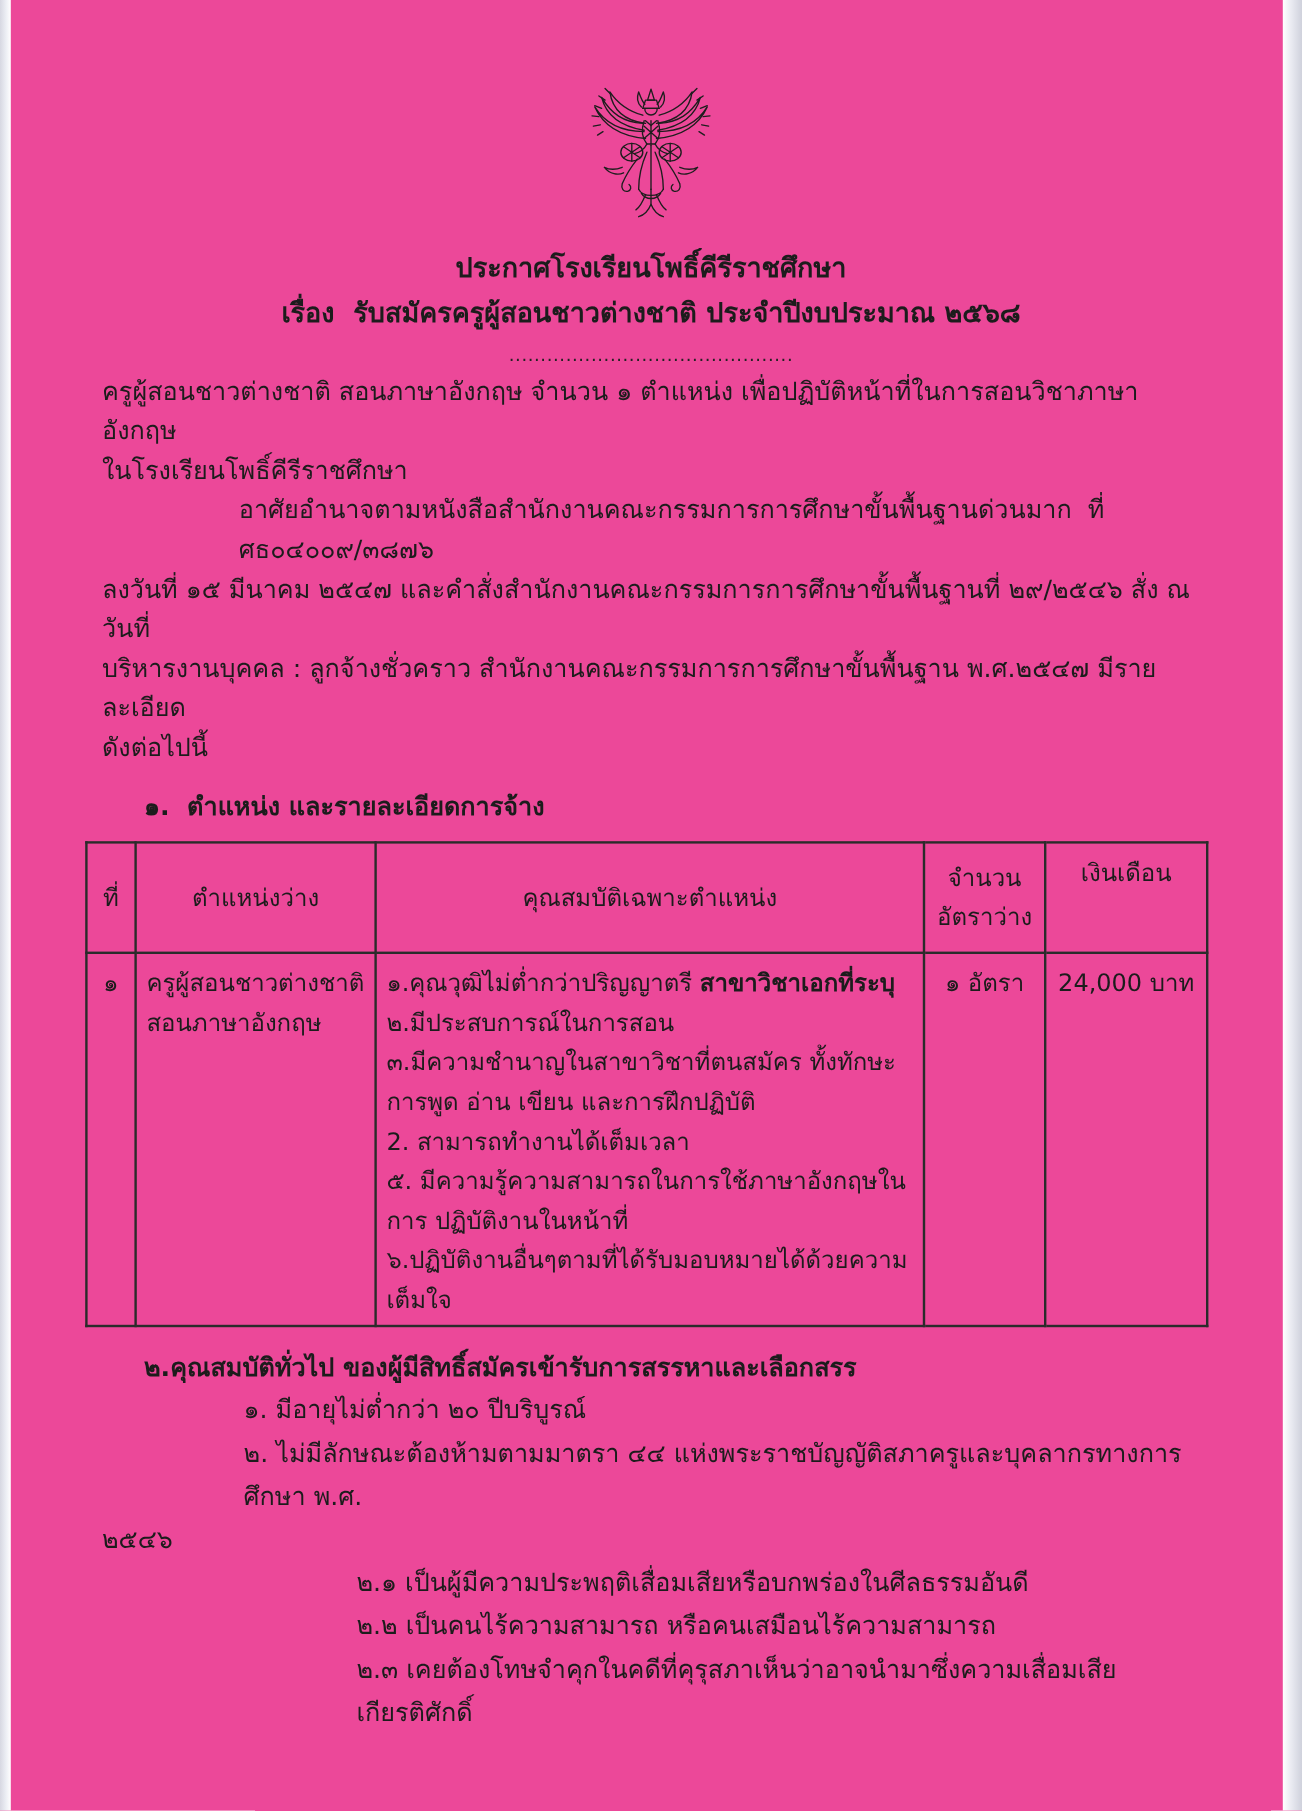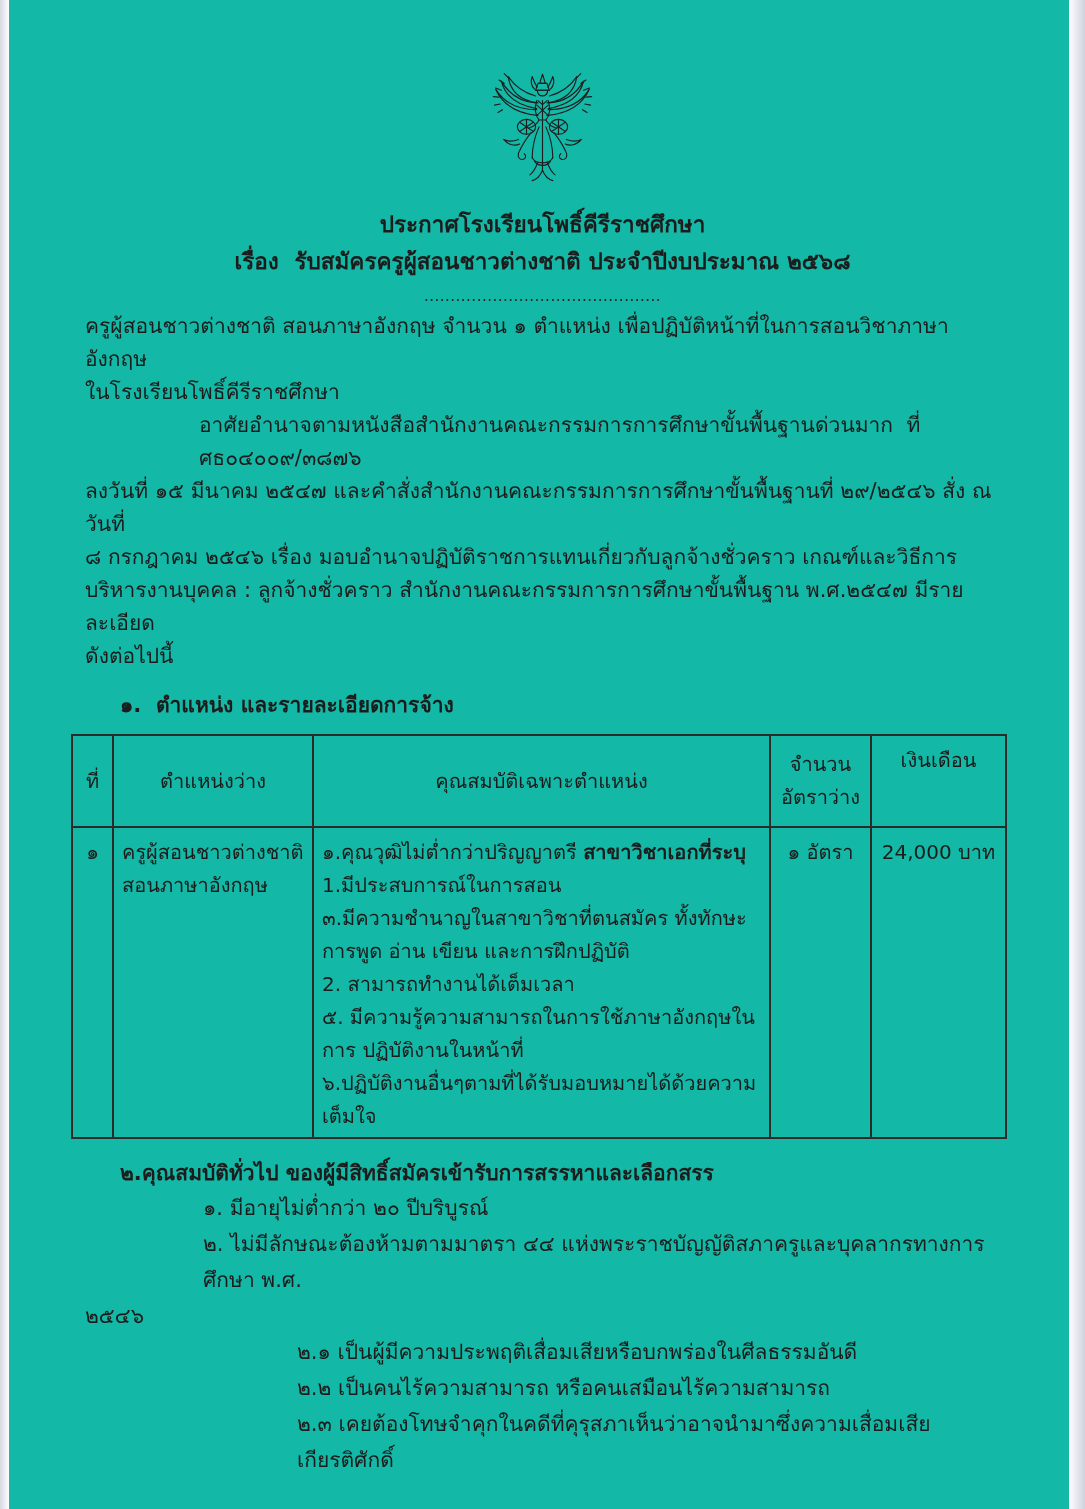--- a/index.html
+++ b/index.html
@@ -1,16 +1,16 @@
 <!DOCTYPE html>
 <html><head>
 <meta charset="utf-8">
 <style>
   html,body{margin:0;padding:0;background:#fff;}
-  #page{position:relative;width:1085px;height:1509px;background:#14b8a6;overflow:hidden;
+  #page{position:relative;width:1085px;height:1509px;background:#ec4899;overflow:hidden;
         font-family:"DejaVu Sans","Liberation Sans",sans-serif;color:#1c1c1c;}
   .edge-left{position:absolute;left:0;top:0;width:9px;height:100%;
              background:linear-gradient(90deg,#d7d8e2 0%,#eceef4 55%,#ffffff 100%);}
   .edge-right{position:absolute;right:0;top:0;width:16px;height:100%;
              background:linear-gradient(270deg,#cfd1dc 0%,#e9eaf1 55%,#ffffff 100%);}
   .emblem-wrap{position:absolute;top:72px;left:0;width:100%;text-align:center;}
   .titles{position:absolute;top:206px;left:0;width:100%;text-align:center;}
   .title-line{font-size:22.5px;font-weight:700;line-height:37px;white-space:pre-wrap;}
   .dots{font-size:15px;letter-spacing:.5px;line-height:20px;margin-top:6px;color:#222;}
   .content{position:absolute;left:85px;top:310px;width:918px;font-size:21px;line-height:33px;}
@@ -103,21 +103,20 @@
   <div class="content">
 
     <div>
       <div class="ln">ครูผู้สอนชาวต่างชาติ สอนภาษาอังกฤษ จำนวน ๑ ตำแหน่ง เพื่อปฏิบัติหน้าที่ในการสอนวิชาภาษาอังกฤษ</div>
       <div class="ln">ในโรงเรียนโพธิ์คีรีราชศึกษา</div>
     </div>
 
     <div>
       <div class="ln ind-first">อาศัยอำนาจตามหนังสือสำนักงานคณะกรรมการการศึกษาขั้นพื้นฐานด่วนมาก  ที่ ศธ๐๔๐๐๙/๓๘๗๖</div>
       <div class="ln">ลงวันที่ ๑๕ มีนาคม ๒๕๔๗ และคำสั่งสำนักงานคณะกรรมการการศึกษาขั้นพื้นฐานที่ ๒๙/๒๕๔๖ สั่ง ณ วันที่</div>
-      <div class="ln">๘ กรกฎาคม ๒๕๔๖ เรื่อง มอบอำนาจปฏิบัติราชการแทนเกี่ยวกับลูกจ้างชั่วคราว เกณฑ์และวิธีการ</div>
       <div class="ln">บริหารงานบุคคล : ลูกจ้างชั่วคราว สำนักงานคณะกรรมการการศึกษาขั้นพื้นฐาน พ.ศ.๒๕๔๗ มีรายละเอียด</div>
       <div class="ln">ดังต่อไปนี้</div>
     </div>
 
     <div class="h-sec h1">๑.  ตำแหน่ง และรายละเอียดการจ้าง</div>
 
     <table class="jobs">
       <colgroup>
         <col style="width:41px">
           <col style="width:200px">
@@ -134,21 +133,21 @@
         <th class="hdr top5">เงินเดือน</th>
       </tr>
       <tr>
         <td class="body-cell c-center">๑</td>
         <td class="body-cell">
           <div class="qual-line">ครูผู้สอนชาวต่างชาติ</div>
           <div class="qual-line">สอนภาษาอังกฤษ</div>
         </td>
         <td class="body-cell">
           <div class="qual-line"><span>๑.คุณวุฒิไม่ต่ำกว่าปริญญาตรี </span><strong>สาขาวิชาเอกที่ระบุ</strong></div>
-          <div class="qual-line">1.มีประสบการณ์ในการสอน</div>
+          <div class="qual-line">๒.มีประสบการณ์ในการสอน</div>
           <div class="qual-line">๓.มีความชำนาญในสาขาวิชาที่ตนสมัคร ทั้งทักษะ การพูด อ่าน เขียน และการฝึกปฏิบัติ</div>
           <div class="qual-line">2. สามารถทำงานได้เต็มเวลา</div>
           <div class="qual-line">๕. มีความรู้ความสามารถในการใช้ภาษาอังกฤษในการ ปฏิบัติงานในหน้าที่</div>
           <div class="qual-line">๖.ปฏิบัติงานอื่นๆตามที่ได้รับมอบหมายได้ด้วยความเต็มใจ</div>
         </td>
         <td class="body-cell c-center">๑ อัตรา</td>
         <td class="body-cell c-center">24,000 บาท</td>
       </tr>
     </tbody>
       </table>

